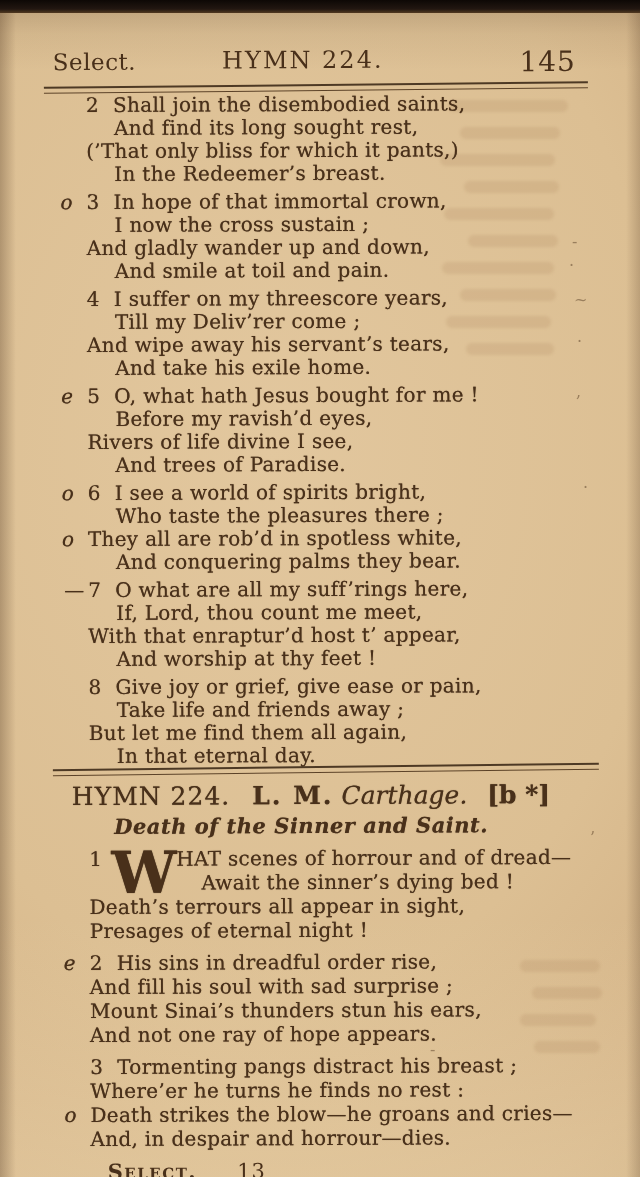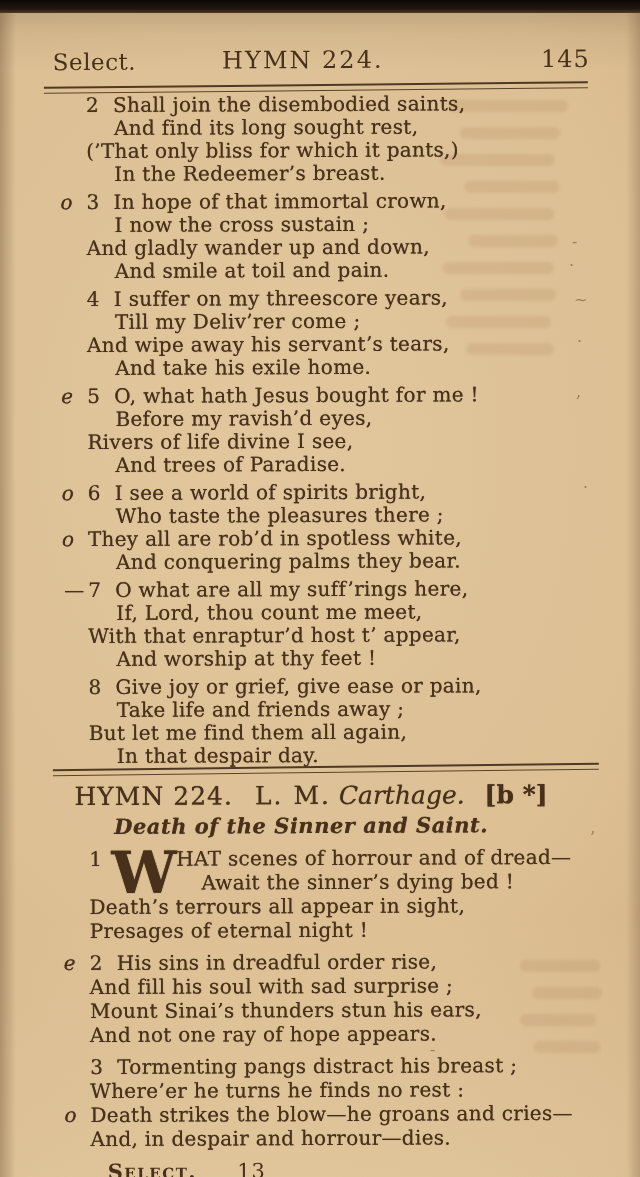--- a/index.html
+++ b/index.html
@@ -22,21 +22,21 @@
     position:absolute;top:0;left:0;width:100%;height:13px;
     background:linear-gradient(180deg,#0d0805 0,#201510 60%,#4a3category 100%);
     background:linear-gradient(180deg,#0d0805 0,#221711 70%,#513920 100%);
   }
   .sheet{position:absolute;inset:0;transform:rotate(-0.25deg);transform-origin:50% 48%;}
 
   
   .hdr{position:absolute;top:46px;left:0;right:0;height:32px;font-size:23px;}
   .hdr .l{position:absolute;left:55px;top:2px;letter-spacing:.5px;}
   .hdr .c{position:absolute;left:0;right:30px;text-align:center;font-size:24px;letter-spacing:2px;}
-  .hdr .r{position:absolute;right:48px;top:0;font-size:24px;letter-spacing:1px;}
+  .hdr .r{position:absolute;right:62px;top:0;font-size:28px;letter-spacing:1px;}
 
   .drule{position:absolute;height:4px;border-top:2px solid #3a2715;border-bottom:1px solid #4a3119;opacity:.88;}
   .drule.hr1{top:84px;left:46px;right:50px;transform:rotate(-0.35deg);}
   .drule.hr2{top:766px;left:52px;right:42px;transform:rotate(-0.45deg);}
 
   
   .verses{position:absolute;left:88px;right:18px;}
   .h223{top:93px;}
   .h224{top:846px;}
   .h223 .verse{margin-bottom:5px;}
@@ -52,21 +52,21 @@
   .has-dc{padding-top:0;}
   .dropcap{position:absolute;left:22px;top:1px;font-size:58px;line-height:50px;font-weight:700;
     text-shadow:0 0 1px rgba(40,24,10,.8);}
   .dc0 .vtext{margin-left:60px;}
   .dc1{padding-left:112px;}
 
   
   .h224-head{position:absolute;top:781px;left:10px;right:30px;text-align:center;font-size:25px;white-space:nowrap;
     text-shadow:0 0 .8px rgba(50,32,15,.8);}
   .h224-head .t{letter-spacing:1px;}
-  .h224-head .m{margin-left:14px;letter-spacing:2px;}
+  .h224-head .m{margin-left:14px;letter-spacing:2px;font-weight:bold;}
   .h224-head .tu{font-style:italic;}
   .h224-head .k{margin-left:12px;font-weight:700;}
   .h224-sub{position:absolute;top:813px;left:0;right:40px;text-align:center;
     font-size:21px;font-style:italic;font-weight:600;letter-spacing:.5px;
     text-shadow:0 0 .7px rgba(50,32,15,.7);}
 
   
   .pfoot{margin-top:1px;margin-left:17px;line-height:26px;font-size:21px;}
   .pfoot .sig{font-variant:small-caps;font-weight:700;letter-spacing:1.5px;}
   .pfoot .num{margin-left:40px;letter-spacing:1px;}
@@ -154,21 +154,21 @@
         <div class="verse">
           <div class="verse-line"><span class="marker dash">—</span><span class="vnum">7</span><span class="vtext">O what are all my suff’rings here,</span></div>
           <div class="verse-line ind"><span class="vtext">If, Lord, thou count me meet,</span></div>
           <div class="verse-line"><span class="vtext">With that enraptur’d host t’ appear,</span></div>
           <div class="verse-line ind"><span class="vtext">And worship at thy feet !</span></div>
         </div>
         <div class="verse">
           <div class="verse-line"><span class="vnum">8</span><span class="vtext">Give joy or grief, give ease or pain,</span></div>
           <div class="verse-line ind"><span class="vtext">Take life and friends away ;</span></div>
           <div class="verse-line"><span class="vtext">But let me find them all again,</span></div>
-          <div class="verse-line ind"><span class="vtext">In that despair day.</span></div>
+          <div class="verse-line ind"><span class="vtext">In that eternal day.</span></div>
         </div>
       </div>
 
     <div class="drule hr2"></div>
 
     <div class="h224-head">
       <span class="t">HYMN 224.</span>
       <span class="m">L. M.</span>
       <span class="tu">Carthage.</span>
       <span class="k">[b *]</span>

